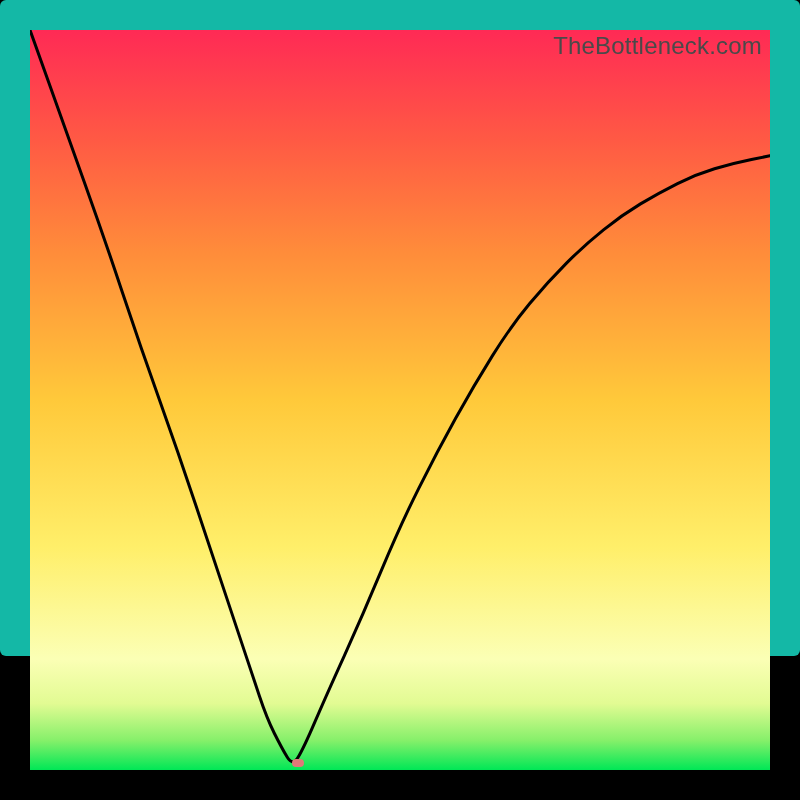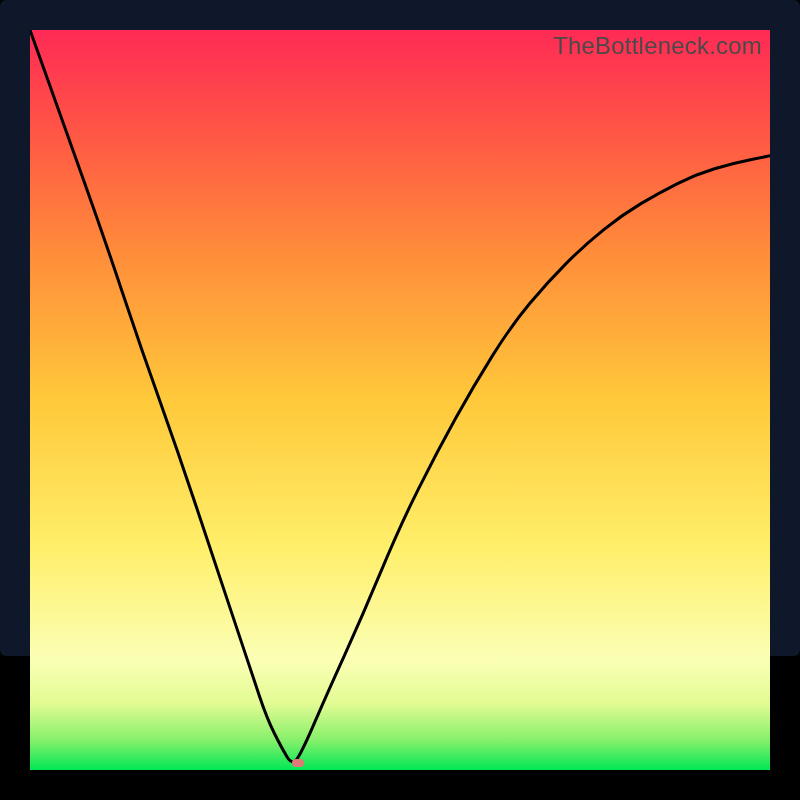--- a/index.html
+++ b/index.html
@@ -8,21 +8,21 @@
     width: 800px;
     height: 800px;
     overflow: hidden;
     font-family: Arial, Helvetica, sans-serif;
     background: #000;
   }
   .frame {
     position: relative;
     width: 800px;
     height: 656px;
-    background: #0f172a;
+    background: #14b8a6;
     border-radius: 6px;
   }
   .plot-area {
     position: absolute;
     left: 30px;
     top: 30px;
     width: 740px;
     height: 740px;
     
     background: linear-gradient(

